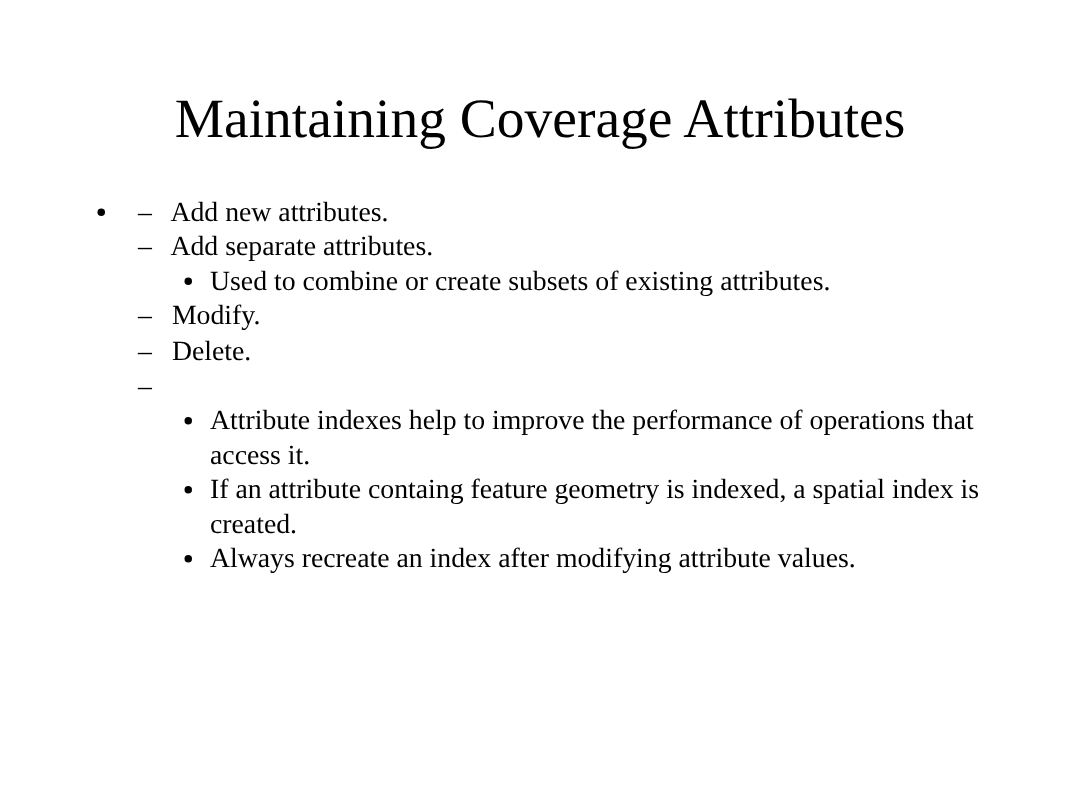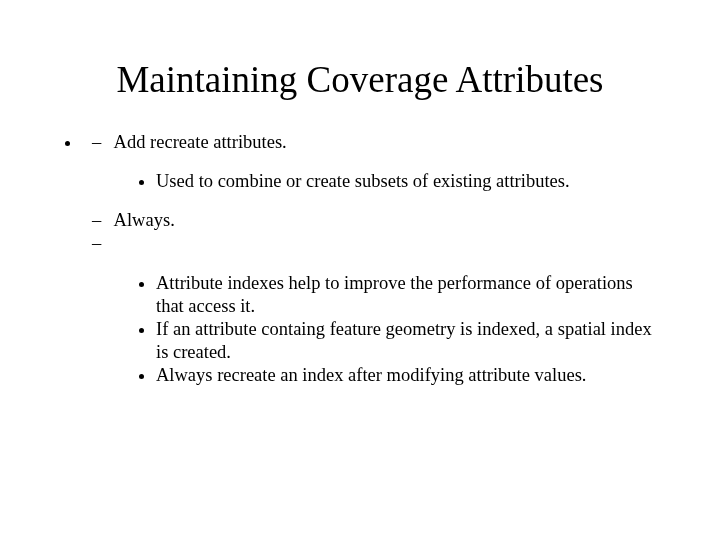--- a/index.html
+++ b/index.html
@@ -36,47 +36,53 @@
     padding-left: 28px;
   }
   ul.lvl2 > li::before {
     content: "–";
     display: inline-block;
     width: 18px;
     margin-left: -18px;
   }
   ul.lvl3 {
     list-style-type: disc;
-    margin: 16px;
+    margin: 0;
     padding-left: 30px;
   }
   li {
     margin: 0;
     padding: 0;
   }
 </style>
 </head>
 <body>
 
 <div class="slide">
   <h1 class="title">Maintaining Coverage Attributes</h1>
 
   <ul class="lvl1">
     <li>
       <ul class="lvl2">
         <li>
-          <span>Add recreate attributes.</span>
+          <span>Add new attributes.</span>
+        </li>
+        <li>
+          <span>Add separate attributes.</span>
           <ul class="lvl3">
             <li>
               <span>Used to combine or create subsets of existing attributes.</span>
             </li>
           </ul>
         </li>
         <li>
-          <span>Always.</span>
+          <span>Modify.</span>
+        </li>
+        <li>
+          <span>Delete.</span>
         </li>
         <li>
           <ul class="lvl3">
             <li>
               <span>Attribute indexes help to improve the performance of operations that access it.</span>
             </li>
             <li>
               <span>If an attribute containg feature geometry is indexed, a spatial index is created.</span>
             </li>
             <li>

